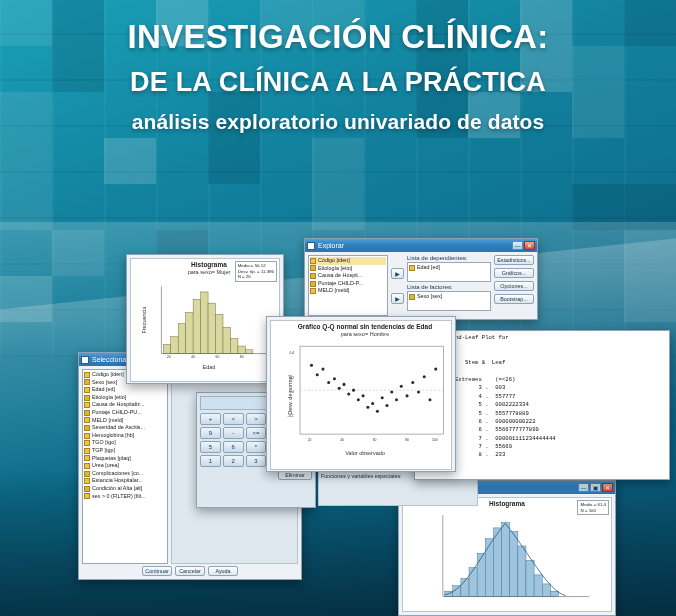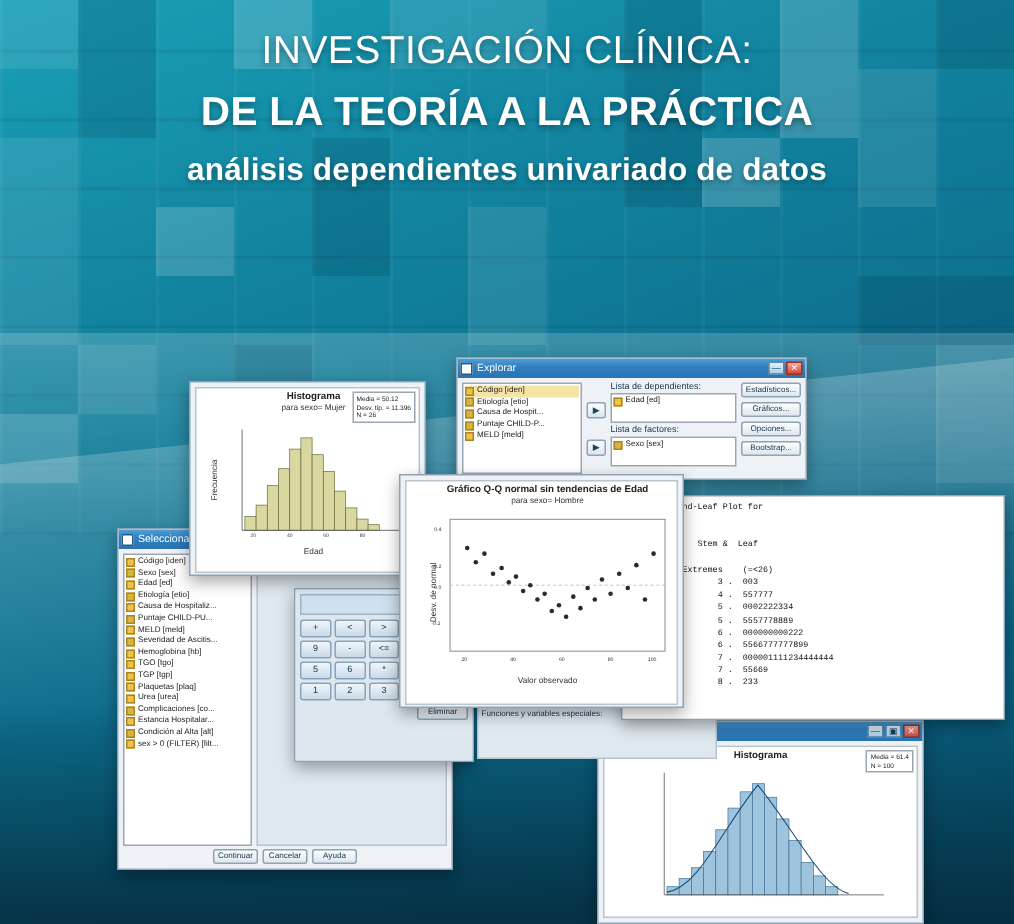--- a/index.html
+++ b/index.html
@@ -47,21 +47,21 @@
   }
 
   
   .title-wrap {
     position: absolute; left: 0; top: 18px; width: 100%;
     text-align: center; color: #ffffff;
     text-shadow: 0 2px 4px rgba(0,0,0,.35);
     z-index: 30;
   }
   .t1 { font-size: 33px; font-weight: bold; letter-spacing: .3px; line-height: 1.18; }
-  .t2 { font-size: 26px; font-weight: normal; letter-spacing: .3px; line-height: 1.18; }
+  .t2 { font-size: 33px; font-weight: bold; letter-spacing: .3px; line-height: 1.18; }
   .t3 { font-size: 27px; font-weight: bold; margin-top: 10px; letter-spacing: .2px; }
   .t4 { font-size: 21px; font-weight: bold; margin-top: 12px; letter-spacing: .1px; }
 
   
   .win {
     position: absolute;
     background: #eef1f5;
     border: 1px solid #8fa3b4;
     box-shadow: 0 4px 10px rgba(0,0,0,.35);
     font-size: 7px;
@@ -178,22 +178,22 @@
     <div class="blk d" style="left:156px;top:230px;width:52px;height:46px;"></div>
     <div class="blk" style="left:624px;top:230px;width:52px;height:92px;"></div>
   </div>
 
   <div class="bg-diag"></div>
   <div class="bg-sheen"></div>
   <div class="bg-dark-bottom"></div>
 
   <div class="title-wrap">
     <div class="t2">INVESTIGACIÓN CLÍNICA:</div>
-    <div class="t3">DE LA TEORÍA A LA PRÁCTICA</div>
-    <div class="t4">análisis dependientes univariado de datos</div>
+    <div class="t3">DE LA CLÍNICA A LA PRÁCTICA</div>
+    <div class="t4">análisis exploratorio univariado de datos</div>
   </div>
 
   <div class="win" style="left:398px;top:480px;width:218px;height:136px;">
     <div class="win-tb">
       <span class="ico"></span>
       <span class="ttl">Histograma</span>
       <span class="win-btns">
         <span>—</span>
         <span>▣</span>
         <span class="close">✕</span>

